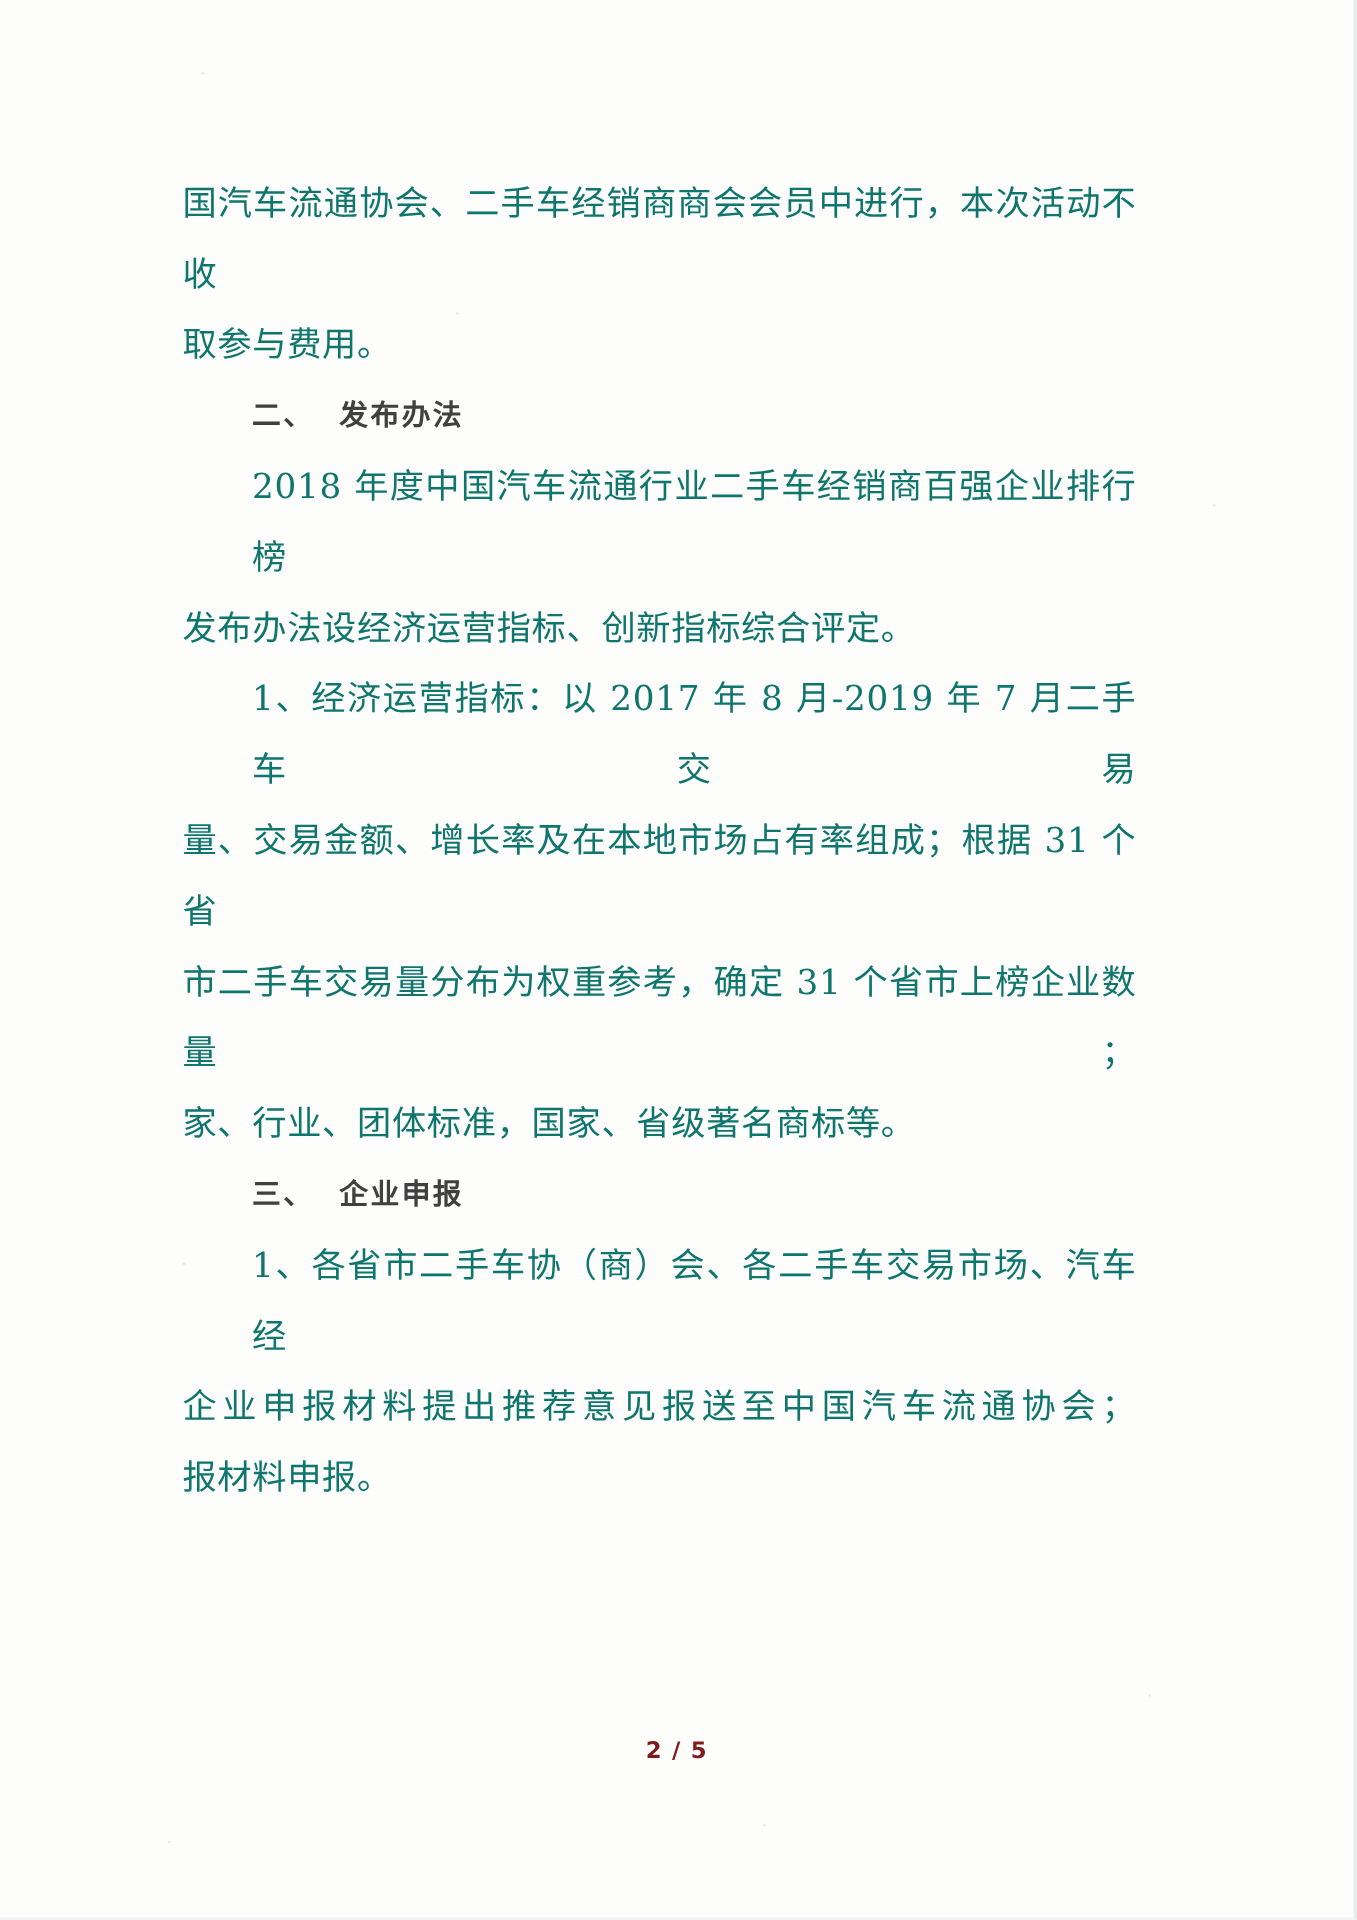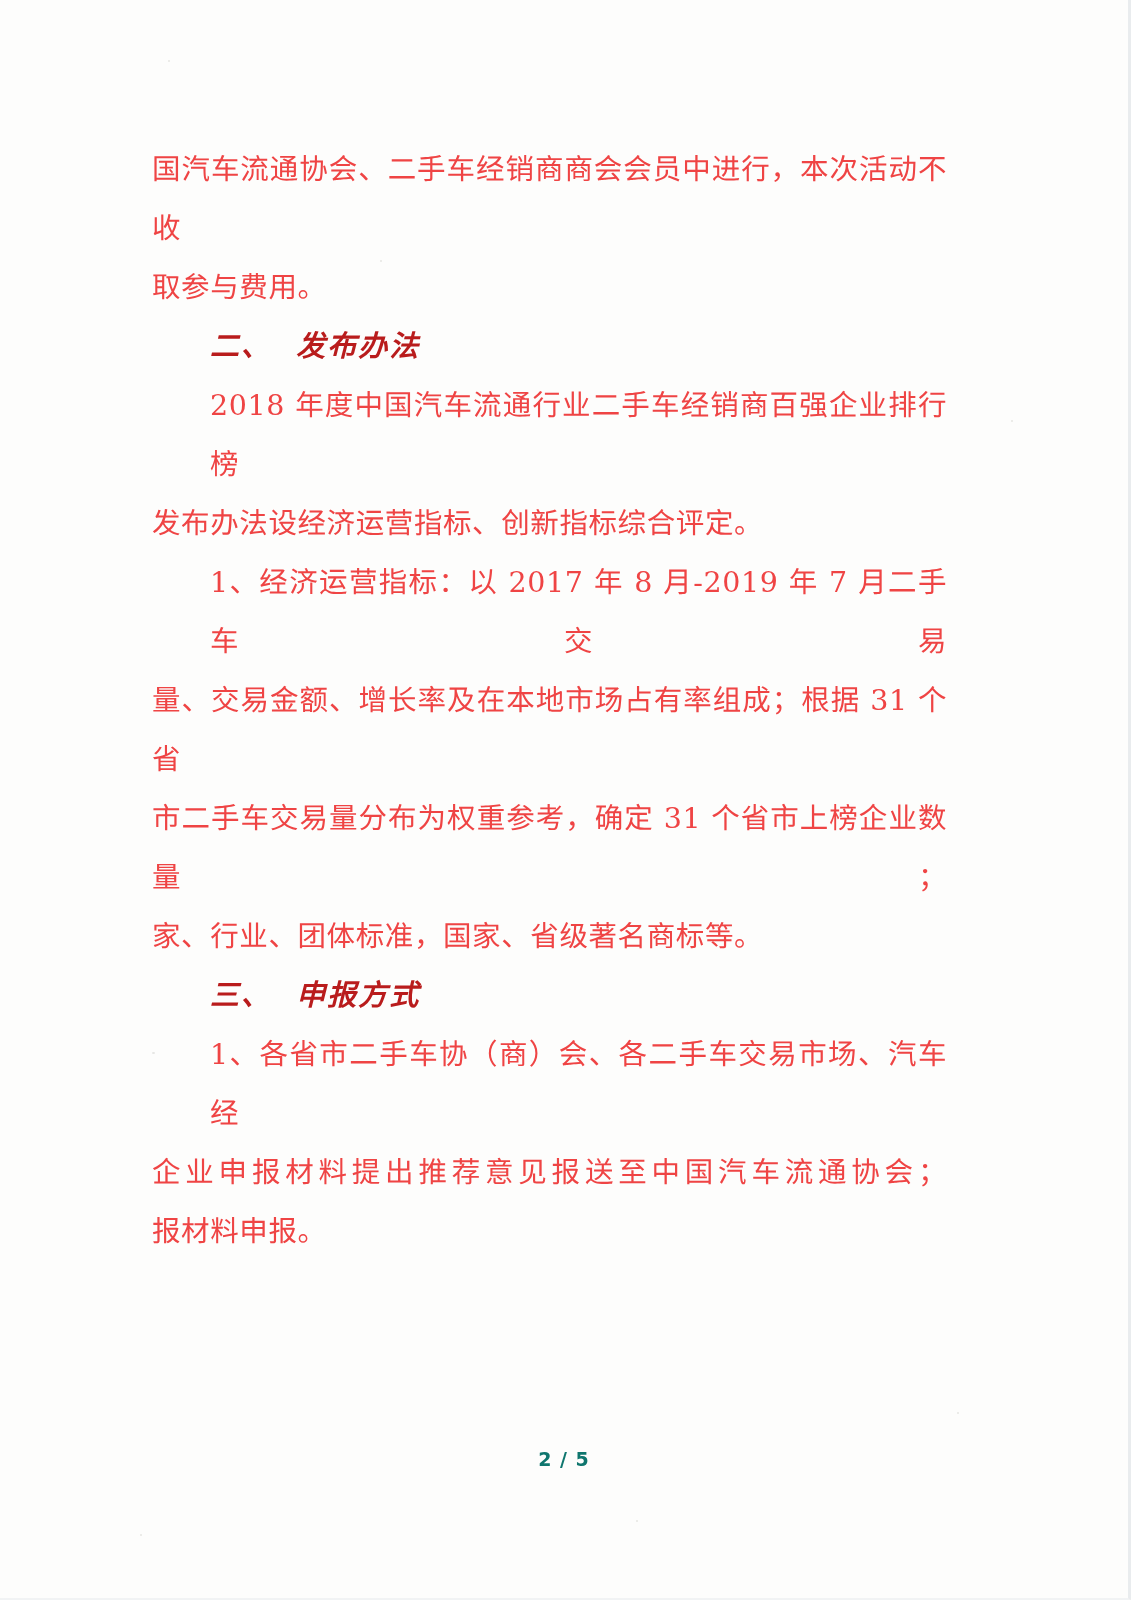--- a/index.html
+++ b/index.html
@@ -42,60 +42,59 @@
   .doc-body {
     position: absolute;
     left: 152px;
     top: 140px;
     width: 795px;
   }
 
   .line {
     font-size: 28.5px;
     line-height: 59px;
-    color: #ef4444;
+    color: #0f766e;
     letter-spacing: .6px;
     white-space: pre;
     font-weight: 400;
   }
 
   
   .line.just {
     text-align: justify;
     text-align-last: justify;
     white-space: normal;
   }
 
   .line.indent {
     text-indent: 0;
     padding-left: 58px;
   }
 
   .heading {
     font-weight: 700;
-    font-size: 29px;
+    font-size: 24px;
     line-height: 59px;
-    color: #b91c1c;
+    color: #404040;
     padding-left: 58px;
     letter-spacing: 2px;
     white-space: pre;
     font-family: "DejaVu Sans", "Liberation Sans", sans-serif;
-    font-style: italic;
   }
 
   .page-number {
     position: absolute;
     left: 0;
     right: 0;
     top: 1448px;
     text-align: center;
     font-family: "DejaVu Sans", "Liberation Sans", sans-serif;
     font-weight: 700;
     font-size: 19px;
-    color: #0f766e;
+    color: #7f1d1d;
     letter-spacing: 1px;
   }
 </style>
 </head>
 <body>
 
 <div class="page">
 
   <div class="scan-noise">
     <span class="speck" style="left:168px;  top:60px;   width:2px; height:2px;"></span>
@@ -122,21 +121,21 @@
     </div>
     <div>
       <div class="line just indent">1、经济运营指标：以 2017 年 8 月-2019 年 7 月二手车交易</div>
       <div class="line just">量、交易金额、增长率及在本地市场占有率组成；根据 31 个省</div>
       <div class="line just">市二手车交易量分布为权重参考，确定 31 个省市上榜企业数量；</div>
     </div>
     <div>
       <div class="line">家、行业、团体标准，国家、省级著名商标等。</div>
     </div>
 
-    <div class="heading">三、  申报方式</div>
+    <div class="heading">三、  企业申报</div>
     <div>
       <div class="line just indent">1、各省市二手车协（商）会、各二手车交易市场、汽车经</div>
       <div class="line just">企业申报材料提出推荐意见报送至中国汽车流通协会；</div>
     </div>
     <div>
       <div class="line">报材料申报。</div>
     </div>
 
   </div>
 

